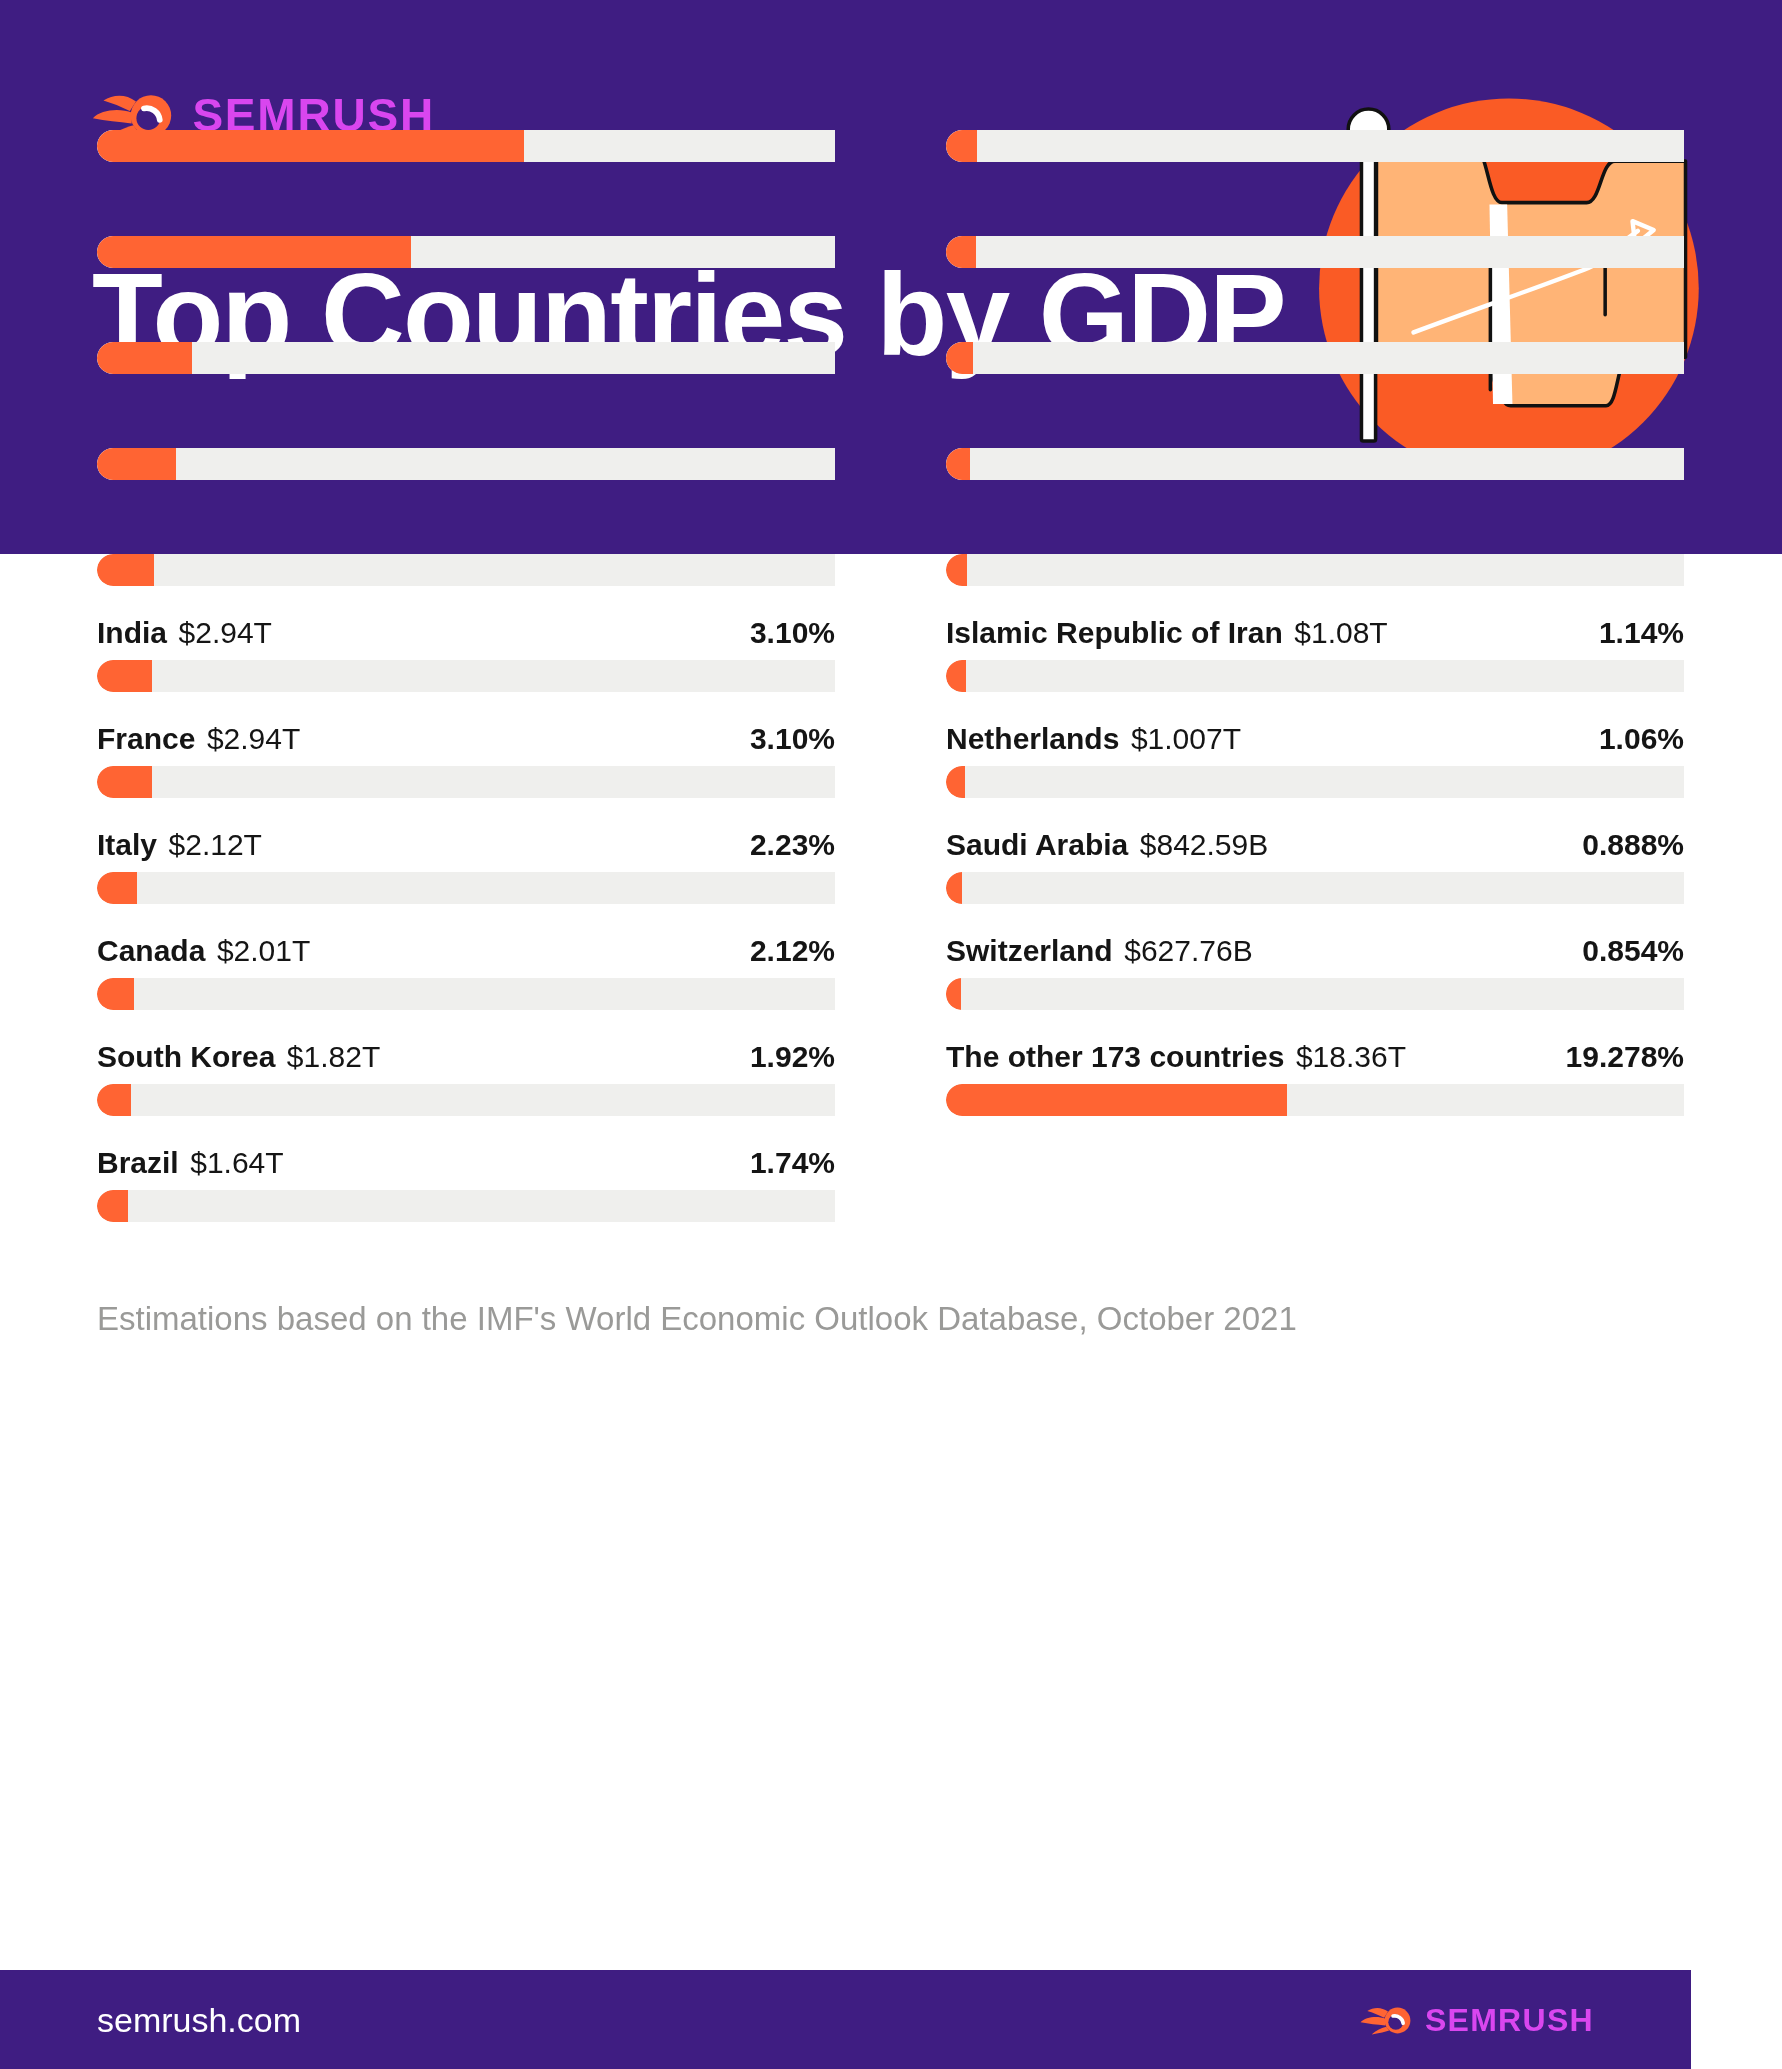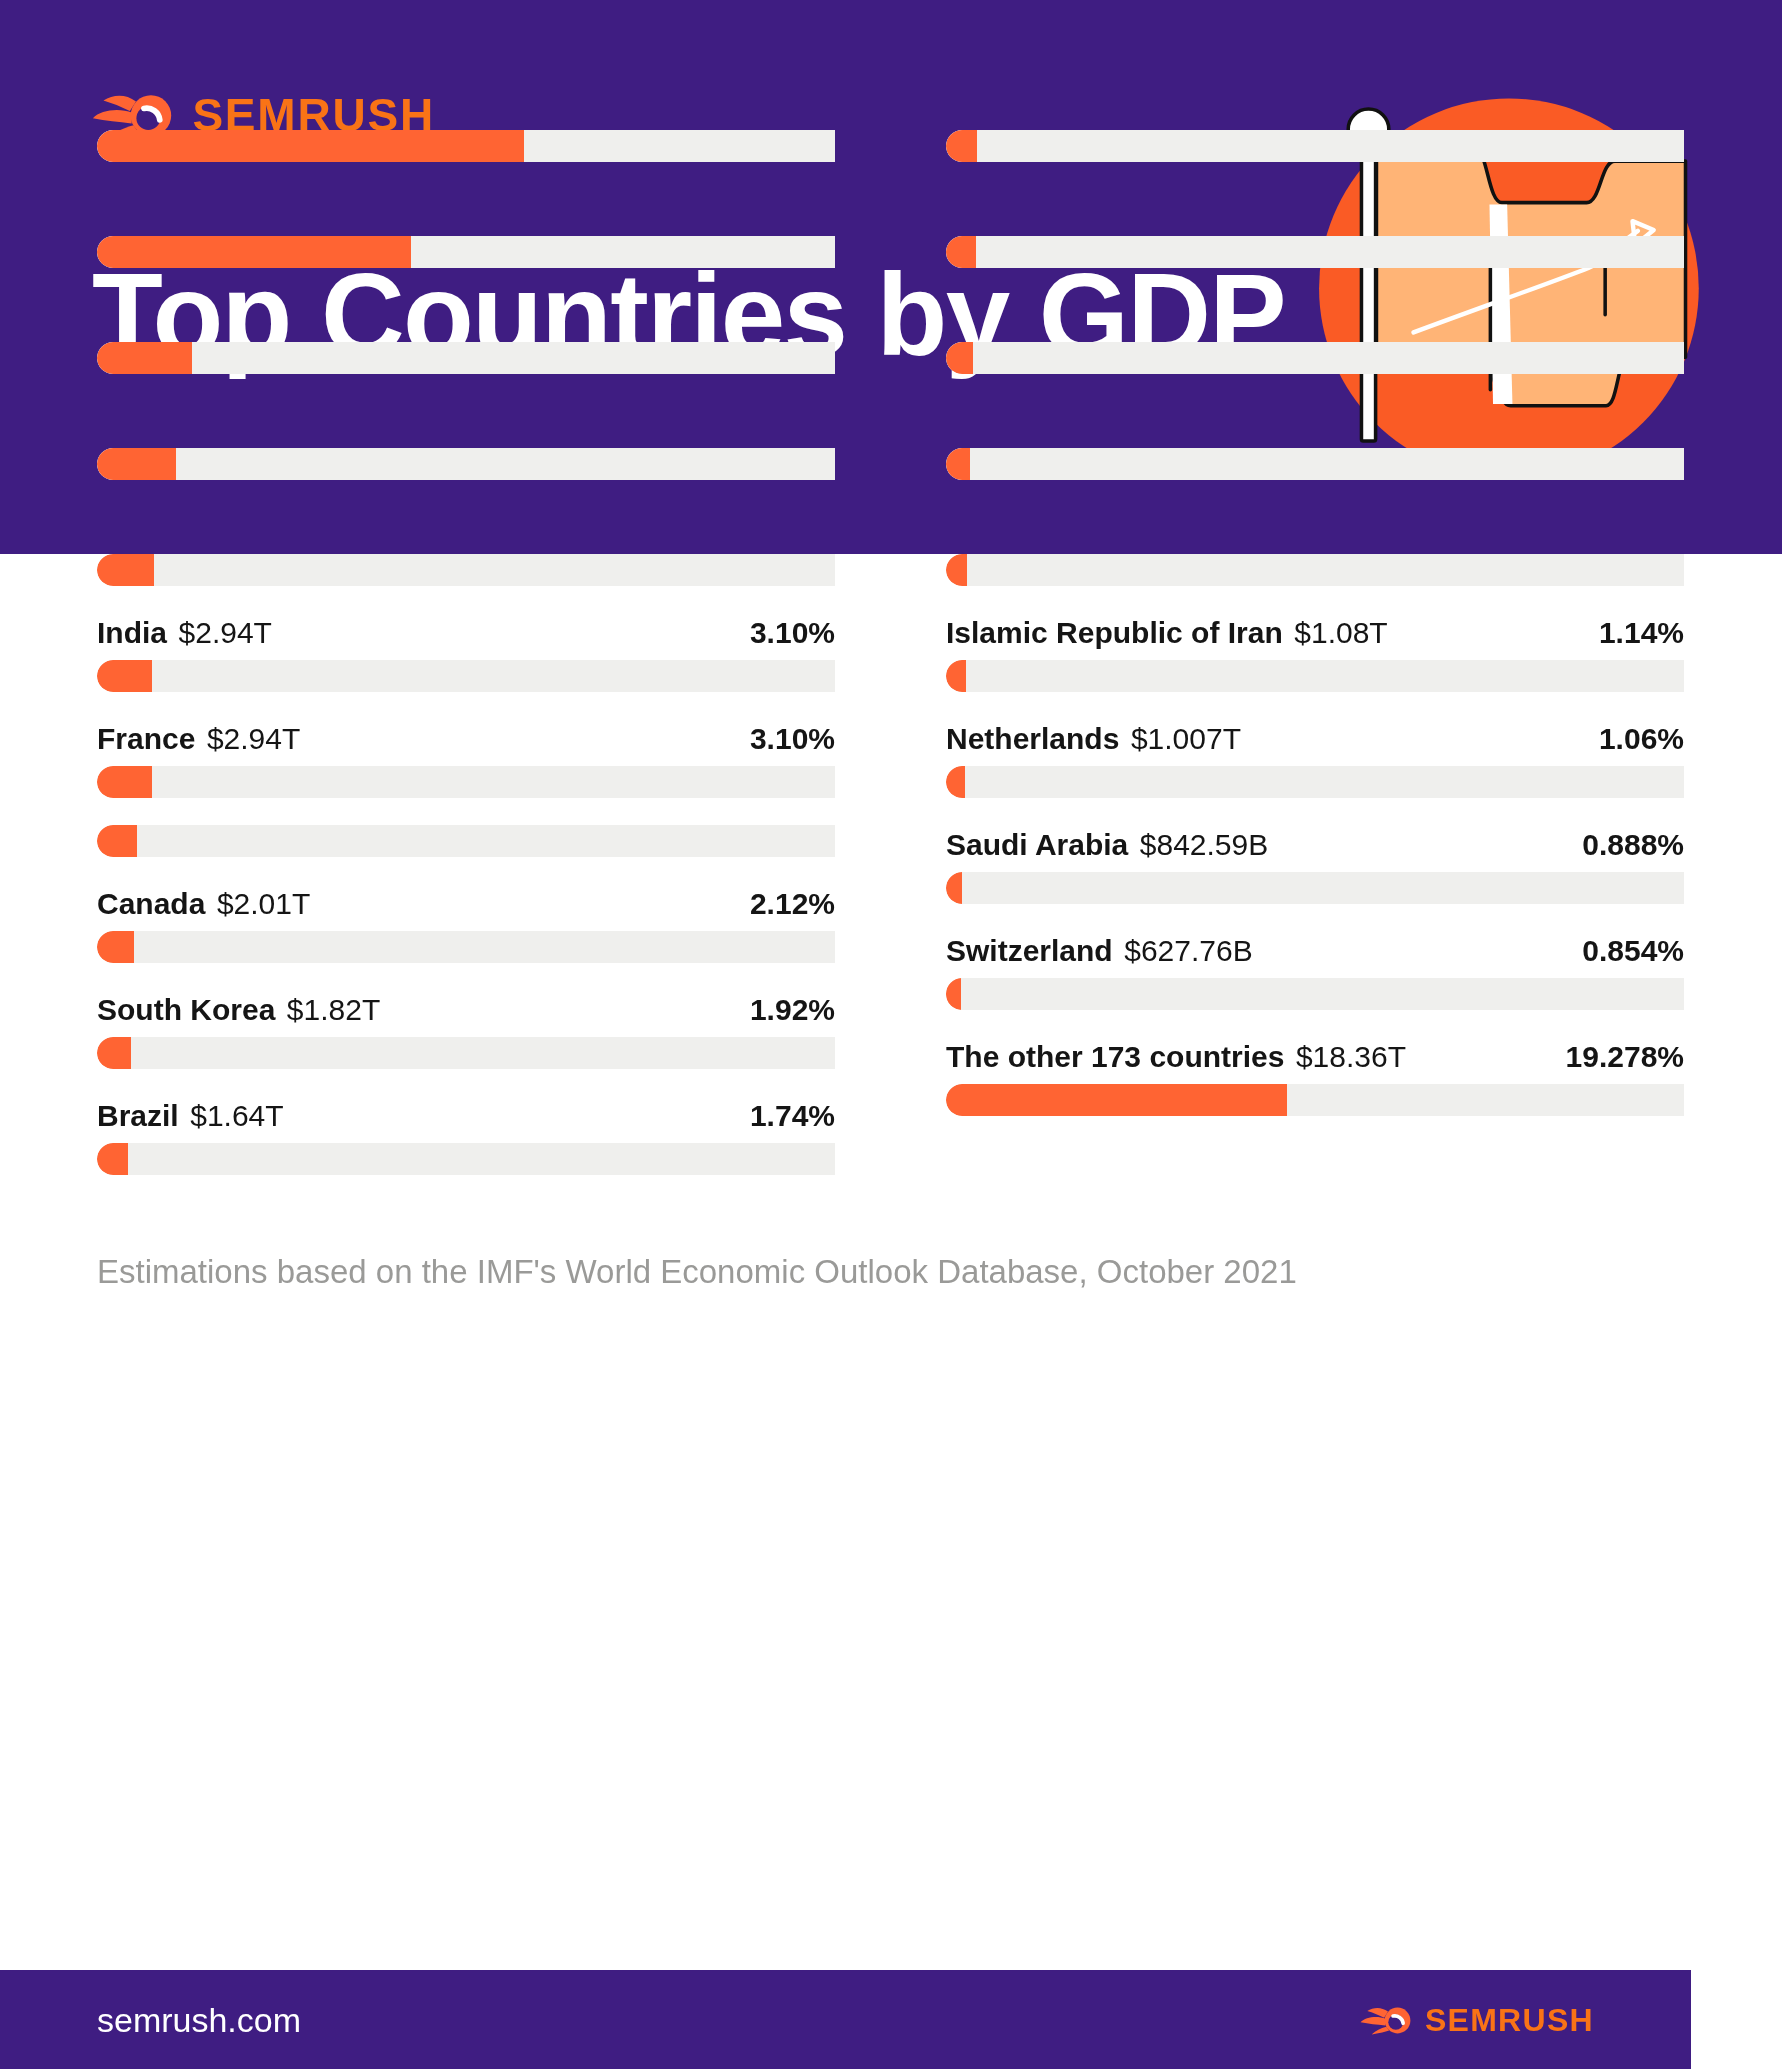--- a/index.html
+++ b/index.html
@@ -24,21 +24,21 @@
   .header{
     position:absolute;left:0;top:0;width:1782px;height:554px;
     background:var(--purple);
   }
   .logo{
     position:absolute;left:92px;top:88px;
     display:flex;align-items:center;gap:12.4px;
   }
   .logo-icon{width:88px;height:55px;}
   .logo-word{
-    color:#f97316;font-size:46px;font-weight:700;letter-spacing:1.8px;
+    color:#d946ef;font-size:46px;font-weight:700;letter-spacing:1.8px;
     line-height:55px;
   }
   .title{
     position:absolute;left:92px;top:257px;
     color:#fff;font-size:116px;font-weight:700;letter-spacing:-1.8px;
     line-height:1;white-space:nowrap;
   }
   .illustration{position:absolute;left:1297px;top:79px;width:415px;height:415px;}
   .flame{fill:var(--orange);}
   .ill-circle{fill:var(--circle);}
@@ -196,20 +196,25 @@
       <span class="country">France</span>
       <span class="value">$2.94T</span>
       <span class="pct">3.10%</span>
     </div>
     <div class="bar-track">
       <div class="bar-fill" style="width: 55px;"></div>
     </div>
   </div>
 
   <div class="row">
+    <div class="row-label">
+      <span class="country">Italy</span>
+      <span class="value">$2.12T</span>
+      <span class="pct">2.23%</span>
+    </div>
     <div class="bar-track">
       <div class="bar-fill" style="width: 40px;"></div>
     </div>
   </div>
 
   <div class="row">
     <div class="row-label">
       <span class="country">Canada</span>
       <span class="value">$2.01T</span>
       <span class="pct">2.12%</span>

